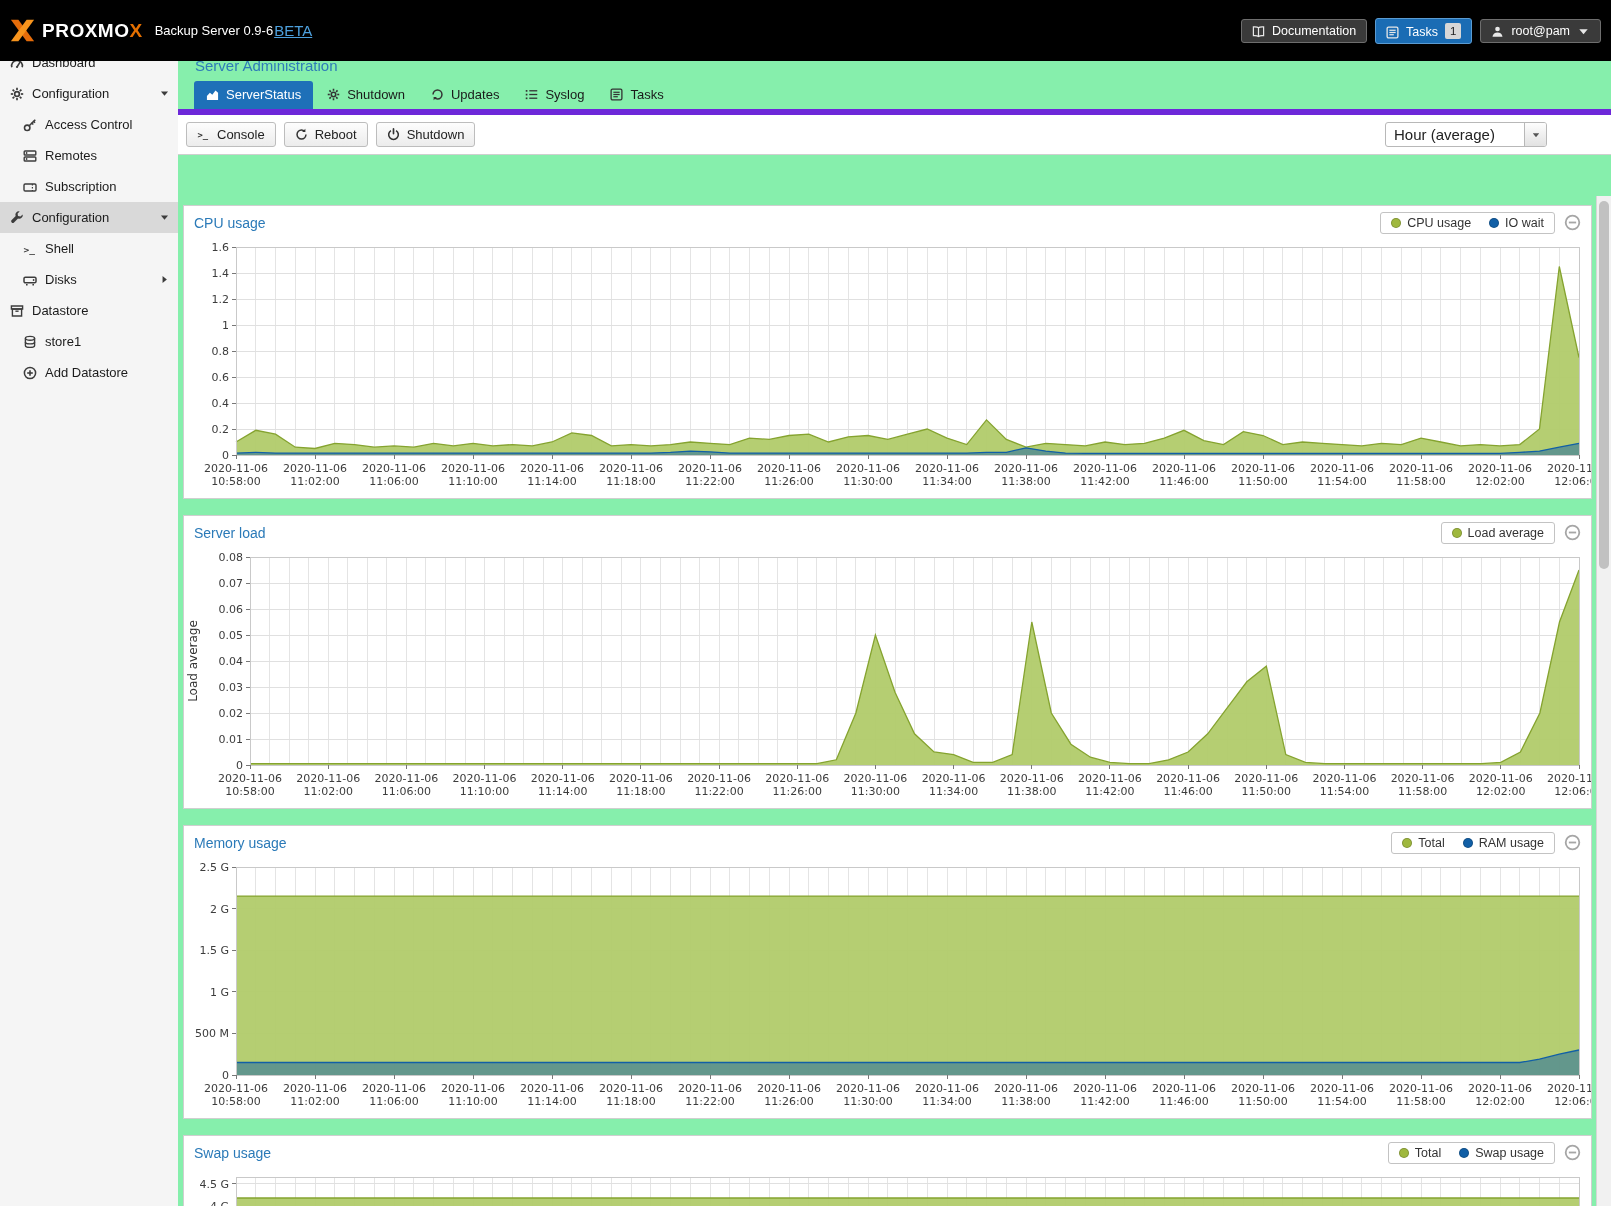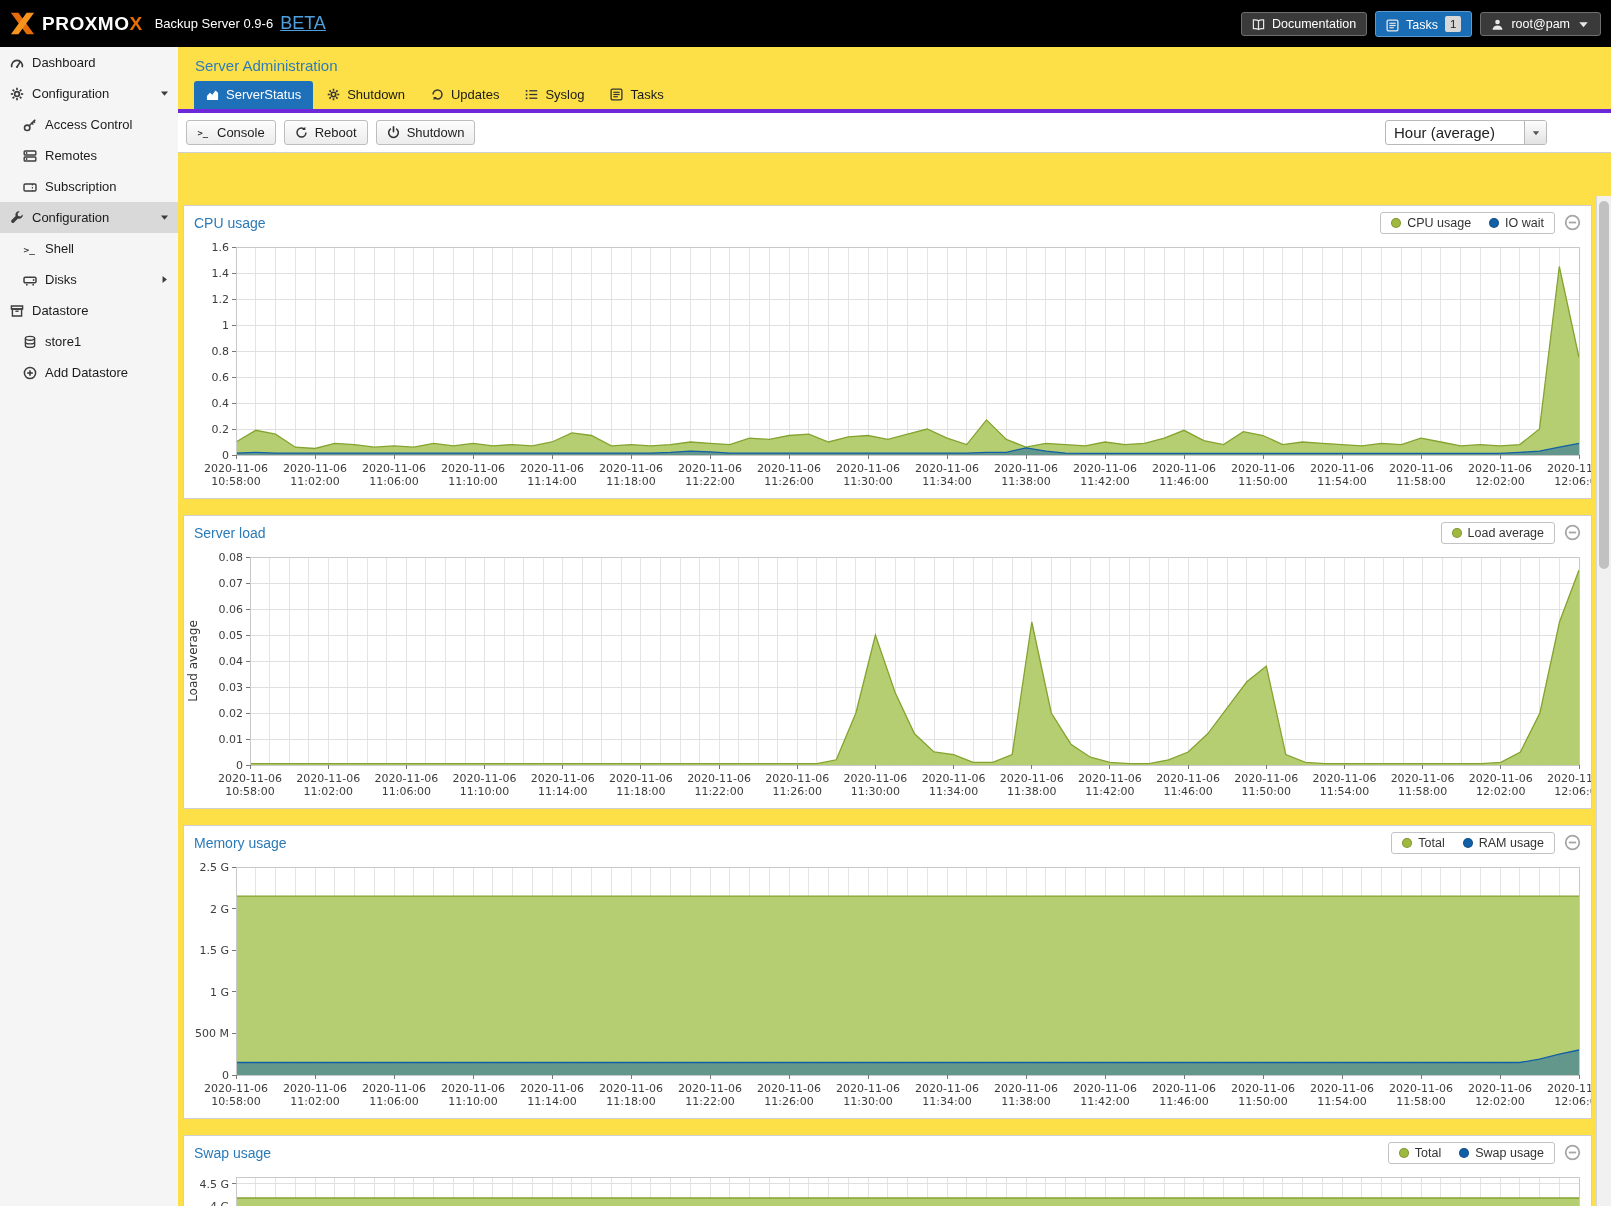--- a/index.html
+++ b/index.html
@@ -7,48 +7,48 @@
   body{
     width:1611px;height:1206px;overflow:hidden;position:relative;
     font-family:"Liberation Sans","DejaVu Sans",sans-serif;
     background:#f4f4f4;color:#212121;font-size:13px;
   }
   .ic{display:inline-flex;width:14px;height:14px;flex:none;align-items:center;justify-content:center}
   .ic svg{width:100%;height:100%;display:block}
   .ic.sm{width:10px;height:10px}
 
   
-  .topbar{position:absolute;top:0;left:0;width:100%;height:47px;background:#000;
+  .topbar{position:absolute;top:0;left:0;width:100%;height:61px;background:#000;
     display:flex;align-items:center;padding:0 10px;z-index:20}
   .logo{display:flex;align-items:center;gap:7px}
   .logo .ic{width:25px;height:25px}
   .brand{font-size:19px;font-weight:800;letter-spacing:.5px;color:#fff}
   .brand .x2{color:#e57000}
   .product{color:#fff;font-size:13px;margin-left:12px}
-  .beta{color:#4da0dd;font-size:18px;margin-left:7px;text-decoration:underline;cursor:pointer}
+  .beta{color:#4da0dd;font-size:15px;margin-left:1px;text-decoration:underline;cursor:pointer}
   .topbar-right{margin-left:auto;display:flex;gap:8px;align-items:center}
   .tb-btn{display:flex;align-items:flex-end;gap:7px;background:#3a3a3a;border:1px solid #6e6e6e;
     color:#fff;border-radius:3px;padding:4px 10px;font-size:12.5px;cursor:pointer;
     font-family:inherit}
   .tb-btn .ic{color:#e8e8e8;width:13px;height:13px}
   .tb-btn.blue{background:#1a6cb4;border-color:#5a9bd2}
   .badge{background:#d7d7d7;color:#222;border-radius:2px;padding:0 5px;font-size:11.5px;line-height:16px}
 
   
   .sidebar{position:absolute;top:47px;left:0;width:178px;bottom:0;background:#f5f5f5;overflow:hidden;z-index:10}
   .nav-item{display:flex;align-items:center;height:31px;padding:0 10px;position:relative;cursor:pointer;color:#1b1b1b;font-size:13px}
   .nav-item .ic{margin-right:8px;color:#3c3c3c}
   .nav-item.child{padding-left:23px}
   .nav-item.selected{background:#d9d9d9}
   .nav-caret{position:absolute;right:8px;margin-right:0!important;width:11px;height:11px;color:#4a4a4a}
 
   
-  .main{position:absolute;top:47px;left:178px;right:0;bottom:0;background:#fde047;overflow:hidden}
+  .main{position:absolute;top:47px;left:178px;right:0;bottom:0;background:#86efac;overflow:hidden}
   .page-title{color:#2f7cb8;font-size:15px;padding:11px 0 8px 17px;line-height:15px}
-  .tabs{display:flex;align-items:flex-end;padding-left:16px;border-bottom:4px solid #6d28d9;gap:2px}
+  .tabs{display:flex;align-items:flex-end;padding-left:16px;border-bottom:6px solid #6d28d9;gap:2px}
   .tab{display:flex;align-items:center;gap:7px;padding:6px 12px 7px;font-size:13px;color:#1a1a1a;
     cursor:pointer;border-radius:3px 3px 0 0}
   .tab .ic{color:#333;width:13px;height:13px}
   .tab.active{background:#1e70b8;color:#fff}
   .tab.active .ic{color:#fff}
   .toolbar{display:flex;align-items:center;background:#fff;border-bottom:1px solid #cfcfcf;padding:7px 8px;gap:8px}
   .btn{display:flex;align-items:center;gap:7px;background:linear-gradient(#fdfdfd,#ececec);
     border:1px solid #bdbdbd;border-radius:3px;padding:3px 10px;font-size:13px;color:#222;
     cursor:pointer;font-family:inherit;height:25px}
   .btn .ic{color:#333;width:13px;height:13px}

